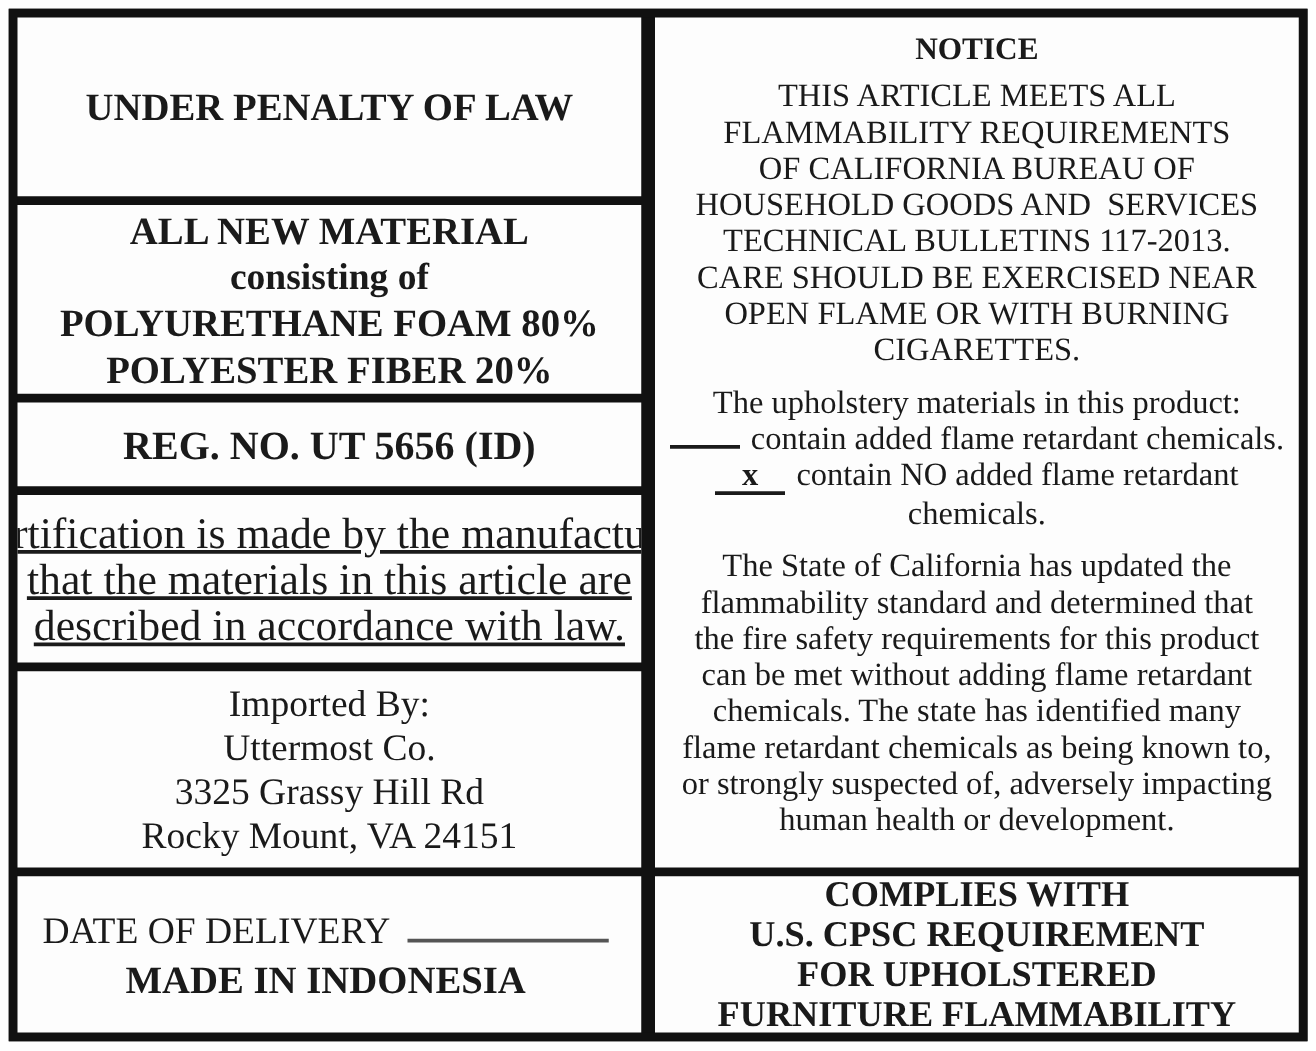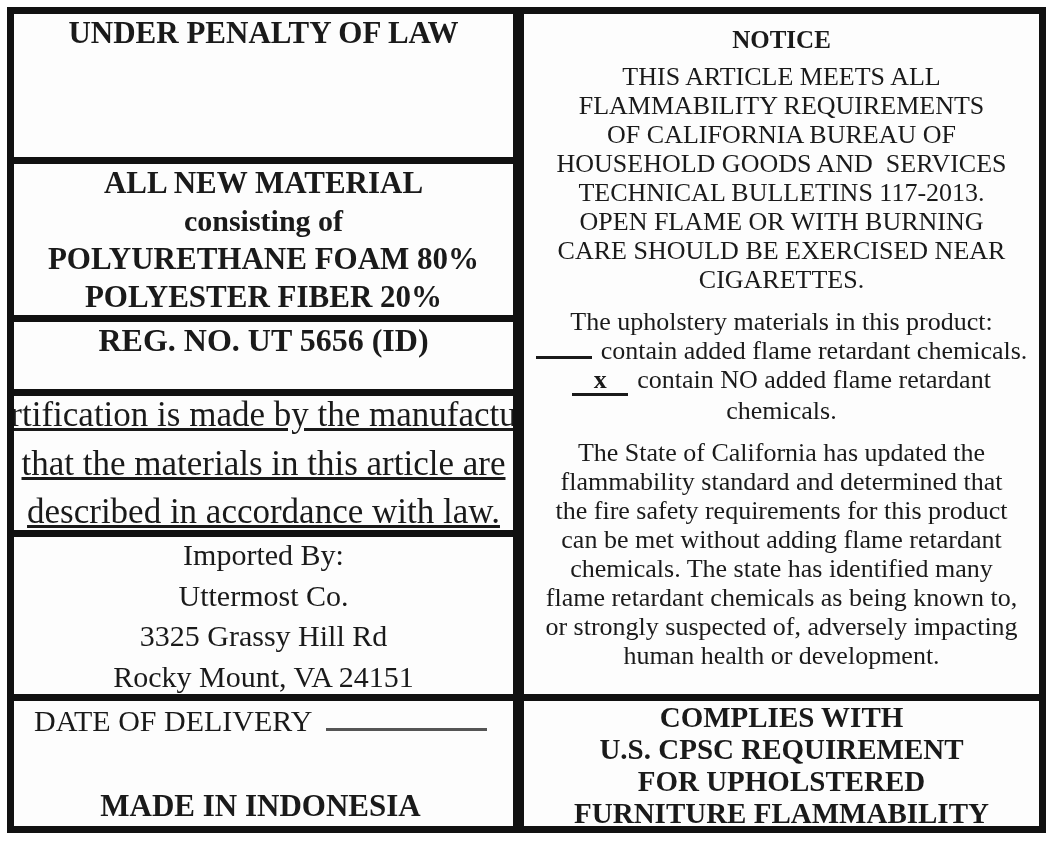--- a/index.html
+++ b/index.html
@@ -26,21 +26,21 @@
     gap: 7px;
     height: 100%;
   }
   .col-left  { width: 499px; }
   .col-right { flex: 1; }
   .cell {
     background: #fdfdfd;
     display: flex;
     flex-direction: column;
     align-items: center;
-    justify-content: space-between;
+    justify-content: center;
     overflow: hidden;
   }
   .line { white-space: pre; text-align: center; }
 
   
   .cell-penalty        { height: 143px; }
   .cell-materials      { height: 151px; }
   .cell-reg            { height: 67px; }
   .cell-certification  { height: 134px; }
   .cell-importer       { height: 157px; }
@@ -141,22 +141,22 @@
 
     <div class="cell cell-notice">
       <div class="notice-title">NOTICE</div>
 
       <div class="para">
         <div class="line notice-line">THIS ARTICLE MEETS ALL</div>
         <div class="line notice-line">FLAMMABILITY REQUIREMENTS</div>
         <div class="line notice-line">OF CALIFORNIA BUREAU OF</div>
         <div class="line notice-line">HOUSEHOLD GOODS AND  SERVICES</div>
         <div class="line notice-line">TECHNICAL BULLETINS 117-2013.</div>
+        <div class="line notice-line">CARE SHOULD BE EXERCISED NEAR</div>
         <div class="line notice-line">OPEN FLAME OR WITH BURNING</div>
-        <div class="line notice-line">CARE SHOULD BE EXERCISED NEAR</div>
         <div class="line notice-line">CIGARETTES.</div>
       </div>
 
       <div class="para">
         <div class="line notice-line">The upholstery materials in this product:</div>
         <div class="opt-row">
           <span class="blank-mark"></span>
           <span>contain added flame retardant chemicals.</span>
         </div>
         <div class="opt-row">

